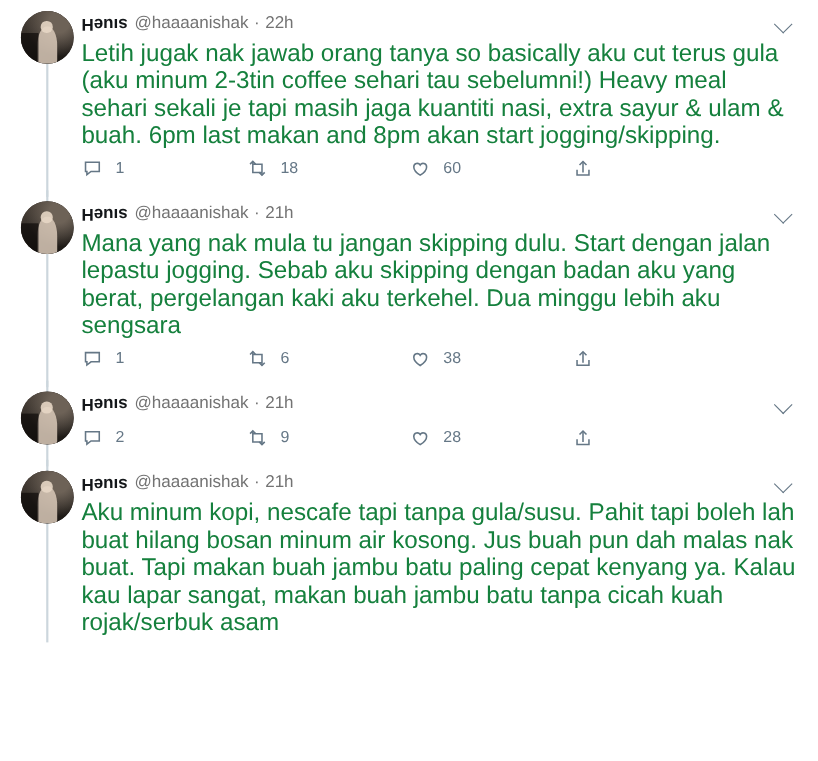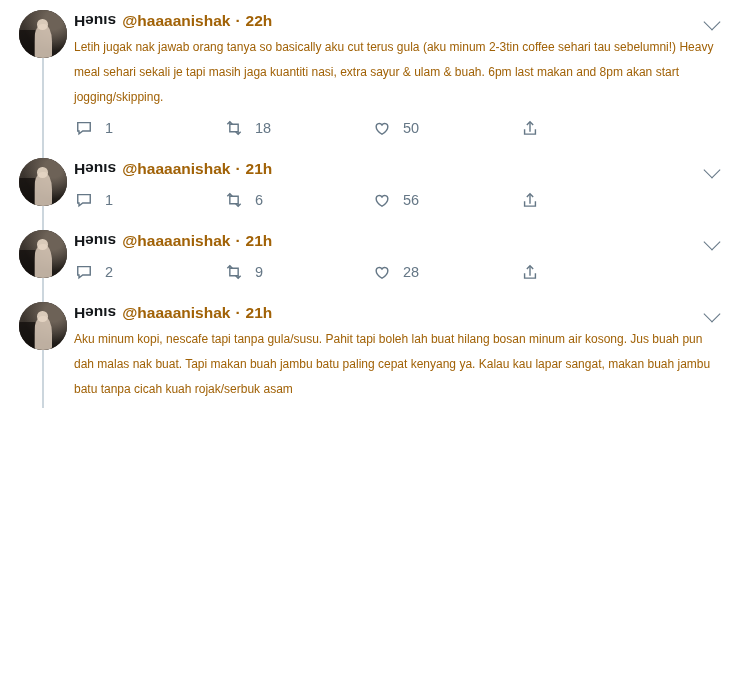--- a/index.html
+++ b/index.html
@@ -106,22 +106,22 @@
     line-height: 20px;
     padding-bottom: 2px;
   }
   .name {
     color: #14171a;
     font-weight: bold;
     transform: rotate(180deg);
     display: inline-block;
   }
   .handle, .dot, .time {
-    color: #a16207;
-    font-weight: bold;
+    color: #737373;
+    font-weight: normal;
   }
   .handle { margin-left: 6px; }
   .dot { margin: 0 5px; }
 
   .caret {
     margin-left: auto;
     width: 22px;
     height: 22px;
     flex: 0 0 22px;
     position: relative;
@@ -133,23 +133,23 @@
     left: 4px;
     top: 6px;
     width: 11px;
     height: 11px;
     border-right: 1.6px solid #657786;
     border-bottom: 1.6px solid #657786;
     transform: rotate(45deg);
   }
 
   .text {
-    font-size: 12px;
+    font-size: 22px;
     line-height: 25px;
-    color: #a16207;
+    color: #15803d;
     white-space: pre-wrap;
     word-wrap: break-word;
     padding-top: 1px;
   }
 
   .actions {
     display: flex;
     align-items: center;
     padding: 8px 0 10px 0;
     color: #657786;
@@ -216,21 +216,21 @@
               </svg>
             </span>
             <span class="count">18</span>
           </div>
           <div class="action a-like">
             <span class="ico">
               <svg viewBox="0 0 24 24" width="20" height="20" fill="none" stroke="#657786" stroke-width="1.7">
                 <path d="M12 19.5s-7-4.3-7-9a3.8 3.8 0 0 1 7-2.1A3.8 3.8 0 0 1 19 10.5c0 4.7-7 9-7 9z"></path>
               </svg>
             </span>
-            <span class="count">50</span>
+            <span class="count">60</span>
           </div>
           <div class="action a-share">
             <span class="ico">
               <svg viewBox="0 0 24 24" width="20" height="20" fill="none" stroke="#657786" stroke-width="1.7">
                 <path d="M12 16.5V4.8"></path>
                   <path d="M8.2 8.4 12 4.6l3.8 3.8"></path>
                 <path d="M5.5 13.5v5.8h13v-5.8"></path>
               </svg>
             </span>
           </div>
@@ -249,20 +249,21 @@
         </div>
       </div>
       <div class="body-col">
         <div class="tweet-head">
           <span class="name">sıueH</span>
           <span class="handle">@haaaanishak</span>
           <span class="dot">·</span>
           <span class="time">21h</span>
           <span class="caret"></span>
         </div>
+        <div class="text">Mana yang nak mula tu jangan skipping dulu. Start dengan jalan lepastu jogging. Sebab aku skipping dengan badan aku yang berat, pergelangan kaki aku terkehel. Dua minggu lebih aku sengsara</div>
         <div class="actions">
           <div class="action a-reply">
             <span class="ico">
               <svg viewBox="0 0 24 24" width="20" height="20" fill="none" stroke="#657786" stroke-width="1.7">
                 <path d="M4.5 5.5h15v10h-9l-4.5 3.5v-3.5h-1.5z"></path>
               </svg>
             </span>
             <span class="count">1</span>
           </div>
           <div class="action a-rt">
@@ -275,21 +276,21 @@
               </svg>
             </span>
             <span class="count">6</span>
           </div>
           <div class="action a-like">
             <span class="ico">
               <svg viewBox="0 0 24 24" width="20" height="20" fill="none" stroke="#657786" stroke-width="1.7">
                 <path d="M12 19.5s-7-4.3-7-9a3.8 3.8 0 0 1 7-2.1A3.8 3.8 0 0 1 19 10.5c0 4.7-7 9-7 9z"></path>
               </svg>
             </span>
-            <span class="count">56</span>
+            <span class="count">38</span>
           </div>
           <div class="action a-share">
             <span class="ico">
               <svg viewBox="0 0 24 24" width="20" height="20" fill="none" stroke="#657786" stroke-width="1.7">
                 <path d="M12 16.5V4.8"></path>
                   <path d="M8.2 8.4 12 4.6l3.8 3.8"></path>
                 <path d="M5.5 13.5v5.8h13v-5.8"></path>
               </svg>
             </span>
           </div>

